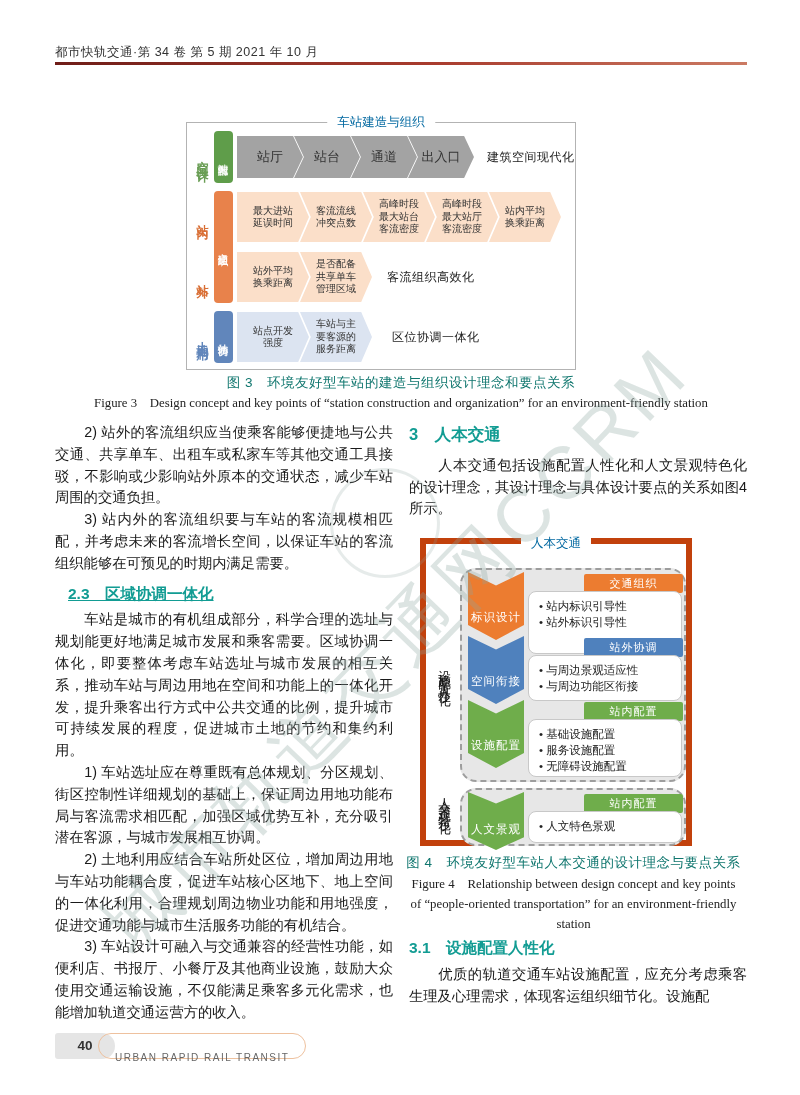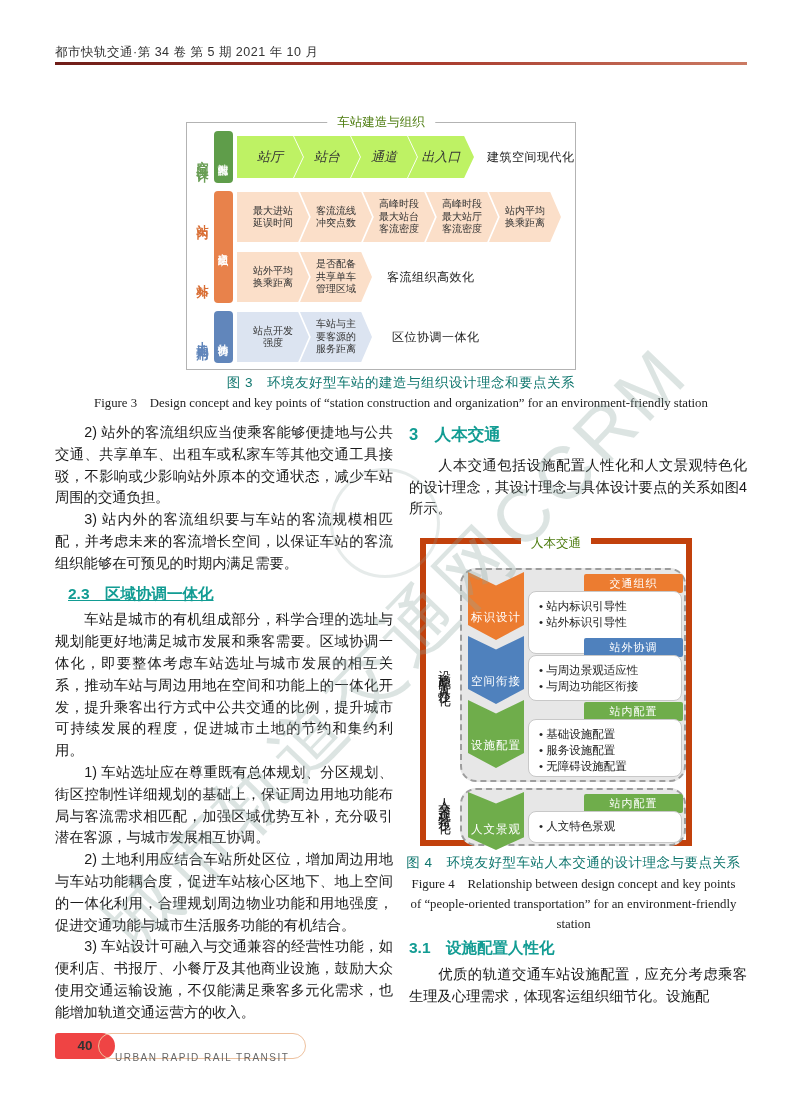--- a/index.html
+++ b/index.html
@@ -9,37 +9,37 @@
     font-family:"Liberation Sans", sans-serif; color:#1a1a1a; overflow:hidden;
   }
   
   .jheader { position:absolute; left:55px; top:44px; font-size:12.5px; color:#333; letter-spacing:0.5px; }
   .jrule { position:absolute; left:55px; top:62px; width:692px; height:3px;
            background:linear-gradient(to right,#6f1d18,#a93c2e 55%,#cb7a63); }
   
   .fig3-box { position:absolute; left:186px; top:122px; width:390px; height:248px;
               border:1px solid #b3b3b3; background:#fff; }
   .figtitle { position:absolute; top:-9px; left:50%; transform:translateX(-50%);
-              background:#fff; padding:0 10px; font-size:12.5px; color:#4d7c0f; white-space:nowrap; }
+              background:#fff; padding:0 10px; font-size:12.5px; color:#0369a1; white-space:nowrap; }
   .f3-glabel { position:absolute; left:5px; width:20px; display:flex; align-items:center; justify-content:center;
                writing-mode:vertical-rl; letter-spacing:3px; font-size:12px; font-weight:bold; }
   .f3-band { position:absolute; left:27px; width:19px; border-radius:4px; display:flex; align-items:center;
              justify-content:center; writing-mode:vertical-rl; color:#fff; font-size:10.5px; letter-spacing:1px; }
   .f3-steps { position:absolute; left:50px; display:flex; align-items:center; }
   .f3-step { position:relative; display:flex; align-items:center; justify-content:center; text-align:center;
              white-space:pre-line; color:#333;
              clip-path:polygon(0 0,85% 0,100% 50%,85% 100%,0 100%,15% 50%); }
   .f3-step:first-child { clip-path:polygon(0 0,85% 0,100% 50%,85% 100%,0 100%); }
   .f3-step + .f3-step { margin-left:-9px; }
   .s-lg { width:66px; height:42px; font-size:13px; }
   .s-sm { width:72px; height:50px; font-size:10px; line-height:12.5px; }
   .f3-result { position:absolute; display:flex; align-items:center; font-size:12px; color:#222; letter-spacing:0.5px; }
   .tx-green{color:#6a9e55;} .tx-orange{color:#d96f35;} .tx-blue{color:#6186bb;}
   .bg-green{background:#5f9d4a;} .bg-orange{background:#e8824b;} .bg-blue{background:#6186bb;}
-  .st-green{background:#bef264;font-style:italic;} .st-orange{background:#fbdfc9;} .st-blue{background:#dce4f1;}
+  .st-green{background:#a3a3a3;} .st-orange{background:#fbdfc9;} .st-blue{background:#dce4f1;}
   
   .cap-zh { position:absolute; font-size:13.5px; color:#0f766e; text-align:center; letter-spacing:0.5px; }
   .cap-en { position:absolute; font-family:"Liberation Serif", serif; font-size:12.8px; color:#222;
             text-align:center; white-space:pre-line; line-height:20px; }
   
   .col { position:absolute; width:338px; font-size:14.3px; line-height:21.8px; text-align:justify; }
   .col p { text-indent:2.05em; }
   .h-teal { color:#129c93; font-weight:bold; }
   .h23 { font-size:15.5px; margin:8px 13px 5px;text-decoration:underline; }
   .h3  { font-size:16.5px; margin:0 0 9px; }
@@ -56,21 +56,21 @@
   .f4-chevron span { position:absolute; left:0; right:0; bottom:22%; text-align:center;
                      color:#fff; font-size:11.5px; letter-spacing:1px; }
   .f4-tag { position:absolute; left:158px; width:99px; height:19px; line-height:19px; text-align:center;
             color:#fff; font-size:11px; border-radius:2px; letter-spacing:1px; }
   .f4-card { position:absolute; left:102px; width:154px; background:#fff; border:1px solid #c8c8c8;
              border-radius:8px; padding:6px 4px 0 10px; }
   .f4-bullet { font-size:11.5px; line-height:16px; color:#222; }
   .f4-bullet::before { content:"• "; }
   .c-orange{background:#ec7c30;} .c-blue{background:#4f81bd;} .c-green{background:#6fad4b;}
   
-  .pagenum { position:absolute; left:55px; top:1033px; width:60px; height:26px; background:#ef4444;
+  .pagenum { position:absolute; left:55px; top:1033px; width:60px; height:26px; background:#e5e5e5;
              border-radius:3px 13px 13px 3px; text-align:center; line-height:26px;
              font-size:13.5px; font-weight:bold; color:#333; }
   .jpill { position:absolute; left:98px; top:1033px; height:26px; line-height:24px; padding:12px 16px;
            border:1.5px solid #eec19e; border-radius:14px; font-size:10px; color:#666; letter-spacing:1.5px; }
   
   .wmark { position:absolute; left:80px; top:905px; transform:rotate(-46deg); transform-origin:0 0;
            font-size:74px; letter-spacing:6px; color:rgba(140,164,160,0.30); white-space:nowrap;
            pointer-events:none; z-index:9; }
   .wcircle { position:absolute; left:330px; top:468px; width:110px; height:110px; border-radius:50%;
              border:3px solid rgba(140,164,160,0.22); pointer-events:none; z-index:9; }

